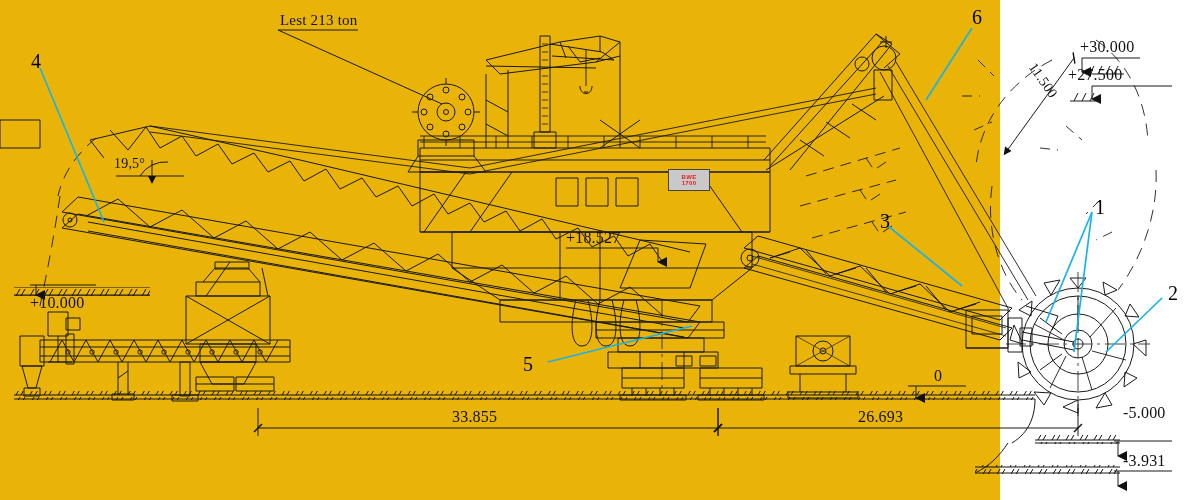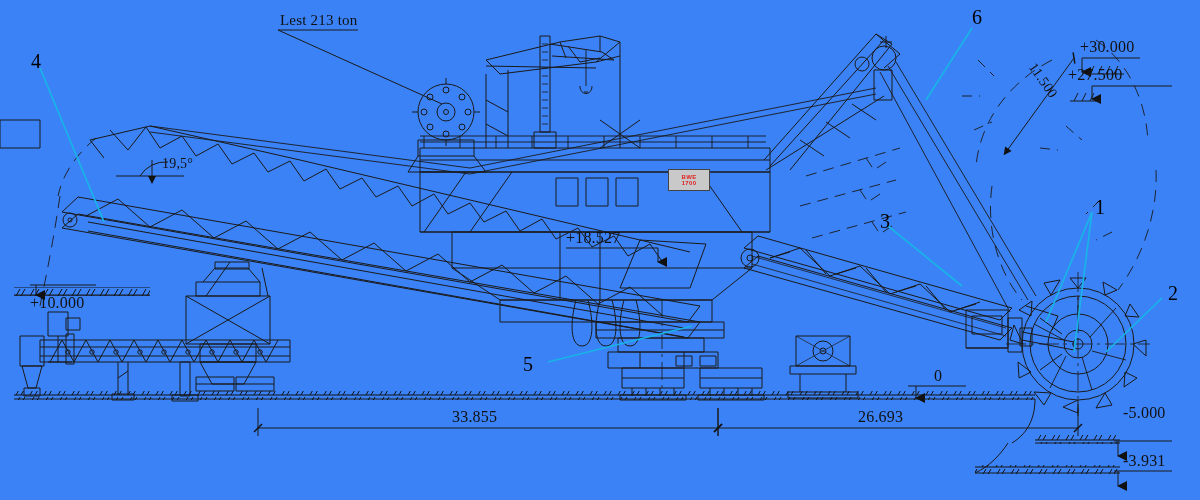--- a/index.html
+++ b/index.html
@@ -1,25 +1,25 @@
 <!DOCTYPE html>
 <html><head>
 <meta charset="utf-8">
 <style>
   html,body{margin:0;padding:0;background:#ffffff;}
   body{width:1200px;height:500px;overflow:hidden;
        font-family:"Liberation Serif",serif;color:#1a1a1a;}
-  #stage{position:relative;width:1200px;height:500px;background:#3b82f6;}
+  #stage{position:relative;width:1000px;height:500px;background:#eab308;}
   svg{position:absolute;left:0;top:0;}
   .lbl{position:absolute;white-space:nowrap;font-family:"Liberation Serif",serif;
        color:#111;letter-spacing:.2px;}
   .elev{font-size:16px;}
   .dim{font-size:16px;}
   .callout{font-size:20px;color:#000;}
-  .angle{font-size:14px;margin-left:48px;}
+  .angle{font-size:14px;}
   .note{font-size:15px;}
   .redplate{position:absolute;background:#c9c9c9;border:1px solid #444;
             display:flex;flex-direction:column;align-items:center;justify-content:center;
             line-height:1.0;}
   .redplate span{color:#e02020;font-family:"Liberation Sans",sans-serif;
             font-weight:bold;font-size:6px;letter-spacing:.3px;}
   .rot{transform-origin:left top;}
 </style>
 </head>
 <body>

